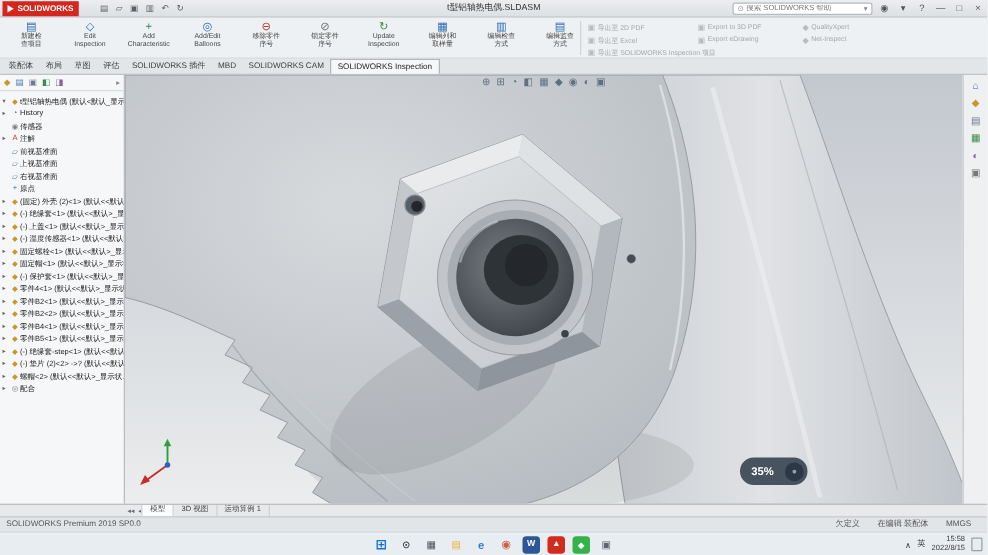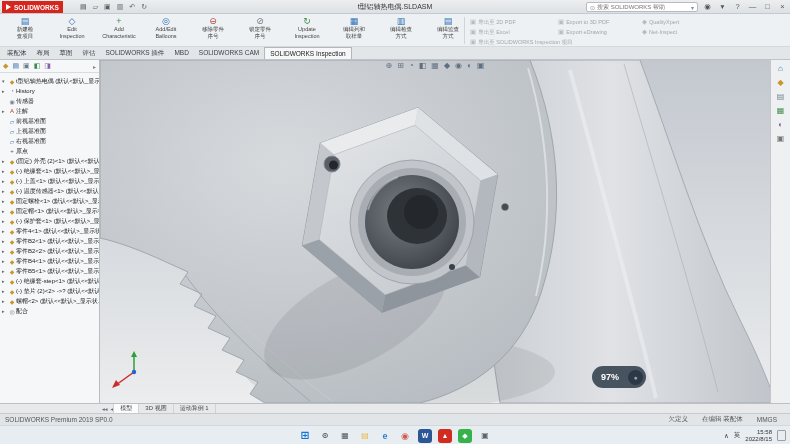--- a/index.html
+++ b/index.html
@@ -427,21 +427,21 @@
       <span>◔</span>
       <span>◧</span>
       <span>▦</span>
       <span>◆</span>
       <span>◉</span>
       <span>◐</span>
       <span>▣</span>
     </div>
 
     <div class="zoom-pill">
-      <span>97%</span>
+      <span>35%</span>
       <span class="knob">●</span>
     </div>
   </div>
 
   <div class="abs taskpane">
     <span class="tp0">⌂</span>
     <span class="tp1">◆</span>
     <span class="tp2">▤</span>
     <span class="tp3">▦</span>
     <span class="tp4">◐</span>

